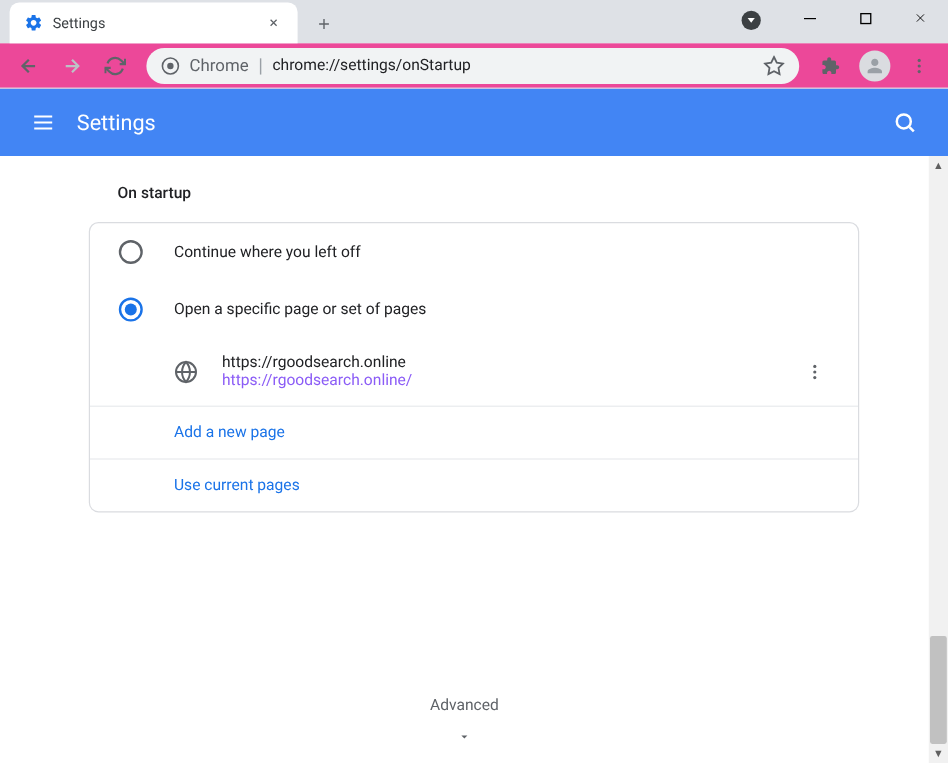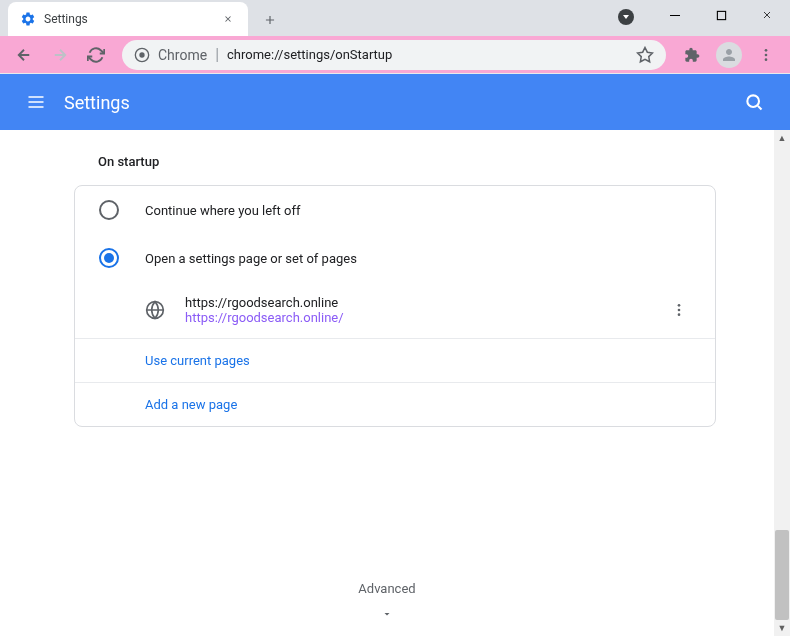--- a/index.html
+++ b/index.html
@@ -9,21 +9,21 @@
     .tab { height: 34px; background: #fff; border-radius: 8px 8px 0 0; display: flex; align-items: center; padding: 0 12px; margin-left: 8px; width: 240px; gap: 8px; }
     .tab-icon { width: 16px; height: 16px; color: #1a73e8; }
     .tab-title { font-size: 12px; color: #3c4043; flex: 1; }
     .tab-close { width: 16px; height: 16px; display: flex; align-items: center; justify-content: center; color: #5f6368; cursor: pointer; border-radius: 50%; }
     .new-tab { width: 28px; height: 28px; display: flex; align-items: center; justify-content: center; color: #5f6368; cursor: pointer; margin-left: 8px; margin-bottom: 2px; }
     .window-controls { position: absolute; right: 0; top: 0; display: flex; height: 30px; }
     .win-btn { width: 46px; display: flex; align-items: center; justify-content: center; color: #000; cursor: pointer; font-size: 14px; }
     .circle-icon { position: absolute; right: 156px; top: 9px; width: 16px; height: 16px; background: #3c4043; border-radius: 50%; display: flex; align-items: center; justify-content: center; }
     .circle-icon::after { content: ''; border-top: 4px solid #fff; border-left: 3px solid transparent; border-right: 3px solid transparent; }
     
-    .toolbar { height: 38px; background: #f9a8d4; display: flex; align-items: center; padding: 0 8px; gap: 4px; border-bottom: 1px solid #e8eaed; }
+    .toolbar { height: 38px; background: #ec4899; display: flex; align-items: center; padding: 0 8px; gap: 4px; border-bottom: 1px solid #e8eaed; }
     .nav-btn { width: 32px; height: 32px; display: flex; align-items: center; justify-content: center; color: #5f6368; cursor: pointer; border-radius: 50%; }
     .nav-btn.disabled { color: #bdc1c6; cursor: default; }
     .omnibox { flex: 1; height: 30px; background: #f1f3f4; border-radius: 15px; display: flex; align-items: center; padding: 0 12px; gap: 8px; margin: 0 6px; }
     .omnibox-icon { color: #5f6368; }
     .omni-prefix { color: #5f6368; font-size: 14px; }
     .omni-divider { color: #9aa0a6; }
     .omni-url { color: #202124; font-size: 13px; }
     .omni-star { margin-left: auto; color: #5f6368; cursor: pointer; }
     .tb-icon { width: 32px; height: 32px; display: flex; align-items: center; justify-content: center; color: #5f6368; cursor: pointer; border-radius: 50%; }
     .avatar { width: 26px; height: 26px; background: #dadce0; border-radius: 50%; display: flex; align-items: center; justify-content: center; margin: 0 4px; }
@@ -175,43 +175,43 @@
 <div class="content-area">
   <div class="content">
     <div class="section-heading">On startup</div>
     <div class="card">
       <div class="radio-row">
         <div class="radio"></div>
         <div class="radio-label">Continue where you left off</div>
       </div>
       <div class="radio-row">
         <div class="radio selected"></div>
-        <div class="radio-label">Open a settings page or set of pages</div>
+        <div class="radio-label">Open a specific page or set of pages</div>
       </div>
       <div class="page-entry">
         <span class="globe-icon">
           <svg width="20" height="20" viewBox="0 0 24 24" fill="none" stroke="currentColor" stroke-width="2">
               <circle cx="12" cy="12" r="10"></circle>
               <path d="M2 12h20M12 2a15.3 15.3 0 014 10 15.3 15.3 0 01-4 10 15.3 15.3 0 01-4-10 15.3 15.3 0 014-10z"></path>
             </svg>
         </span>
         <div class="page-info">
           <div class="page-title">https://rgoodsearch.online</div>
           <div class="page-url">https://rgoodsearch.online/</div>
         </div>
         <div class="more-btn">
           <svg width="16" height="16" viewBox="0 0 24 24" fill="currentColor">
               <circle cx="12" cy="5" r="2"></circle>
               <circle cx="12" cy="12" r="2"></circle>
               <circle cx="12" cy="19" r="2"></circle>
             </svg>
         </div>
       </div>
+      <div class="action-link">Add a new page</div>
       <div class="action-link">Use current pages</div>
-      <div class="action-link">Add a new page</div>
     </div>
   </div>
   <div class="advanced-row">
     <span class="advanced-text">Advanced</span>
     <span class="expand-icon">
       <svg width="12" height="12" viewBox="0 0 24 24" fill="currentColor">
           <path d="M7 10l5 5 5-5z"></path>
         </svg>
     </span>
   </div>

